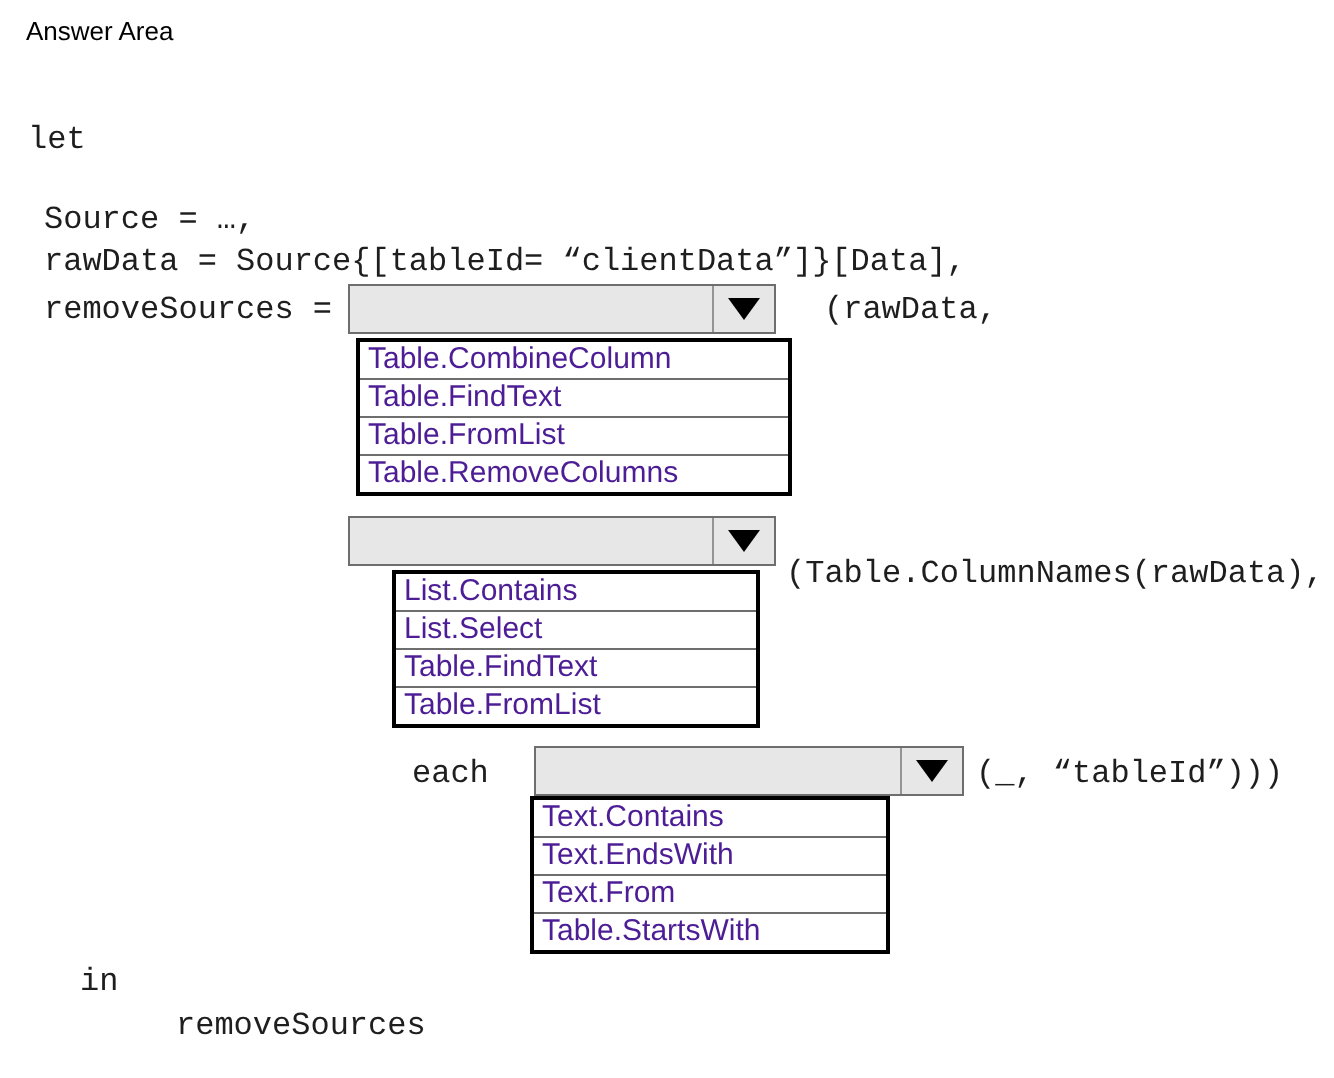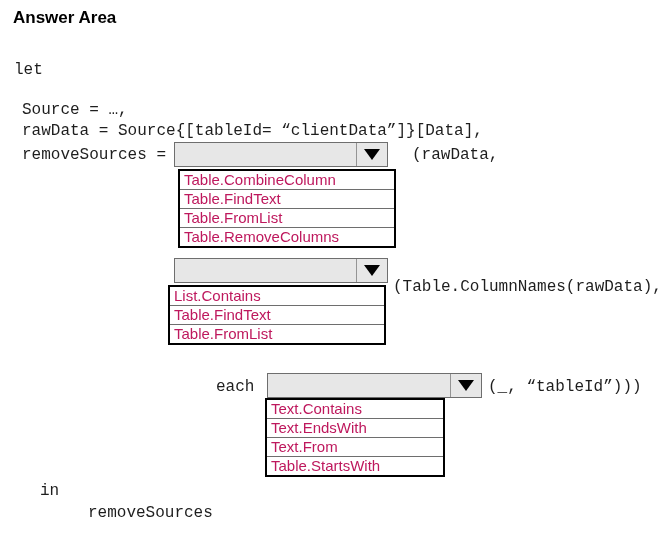--- a/index.html
+++ b/index.html
@@ -5,21 +5,21 @@
   html,body { margin:0; padding:0; }
   body {
     width:667px; height:539px;
     background:#ffffff;
     position:relative;
     overflow:hidden;
     font-family:"Liberation Sans", sans-serif;
   }
   .title {
     position:absolute; left:13px; top:8px;
-    font-size:17px; font-weight:bold; color:#000;
+    font-size:13px; font-weight:normal; color:#000;
     font-family:"Liberation Sans", sans-serif;
   }
   .code {
     position:absolute;
     font-family:"Liberation Mono", monospace;
     font-size:16px; color:#1e1e1e;
     white-space:pre;
   }
   .combo {
     position:absolute; height:25px;
@@ -42,41 +42,41 @@
     border-top:11px solid #000;
   }
   .listbox {
     position:absolute;
     background:#ffffff;
     border:2px solid #000;
     box-sizing:border-box;
   }
   .option {
     height:19px; line-height:18px;
-    font-size:15px; color:#be185d;
+    font-size:15px; color:#4c1d95;
     padding-left:4px;
     border-top:1px solid #6e6e6e;
     box-sizing:border-box;
     white-space:nowrap; overflow:hidden;
     font-family:"Liberation Sans", sans-serif;
   }
   .option:first-child { border-top:none; height:18px; }
 </style>
 </head>
 <body>
 
 <div class="title">Answer Area</div>
 
 <div class="code" style="left:14px; top:61px;">let</div>
 <div class="code" style="left:22px; top:101px;">Source = …,</div>
 <div class="code" style="left:22px; top:122px;">rawData = Source{[tableId= “clientData”]}[Data],</div>
 <div class="code" style="left:22px; top:146px;">removeSources =</div>
 <div class="code" style="left:412px; top:146px;">(rawData,</div>
 <div class="code" style="left:393px; top:278px;">(Table.ColumnNames(rawData),</div>
-<div class="code" style="left:216px; top:378px;text-align:center;">each</div>
+<div class="code" style="left:206px; top:378px;text-align:center;">each</div>
 <div class="code" style="left:488px; top:378px;">(_, “tableId”)))</div>
 <div class="code" style="left:40px; top:482px;">in</div>
 <div class="code" style="left:88px; top:504px;">removeSources</div>
 
 <div class="combo" style="left:174px; top:142px; width:214px;">
   <div class="field"></div>
   <div class="arrow-btn">
     <span class="tri"></span>
   </div>
 </div>
@@ -86,22 +86,23 @@
   <div class="option">Table.FromList</div>
   <div class="option">Table.RemoveColumns</div>
 </div>
 
 <div class="combo" style="left:174px; top:258px; width:214px;">
   <div class="field"></div>
   <div class="arrow-btn">
     <span class="tri"></span>
   </div>
 </div>
-<div class="listbox" style="left:168px; top:285px; width:218px;">
+<div class="listbox" style="left:196px; top:285px; width:184px;">
   <div class="option">List.Contains</div>
+  <div class="option">List.Select</div>
   <div class="option">Table.FindText</div>
   <div class="option">Table.FromList</div>
 </div>
 
 <div class="combo" style="left:267px; top:373px; width:215px;">
   <div class="field"></div>
   <div class="arrow-btn">
     <span class="tri"></span>
   </div>
 </div>

